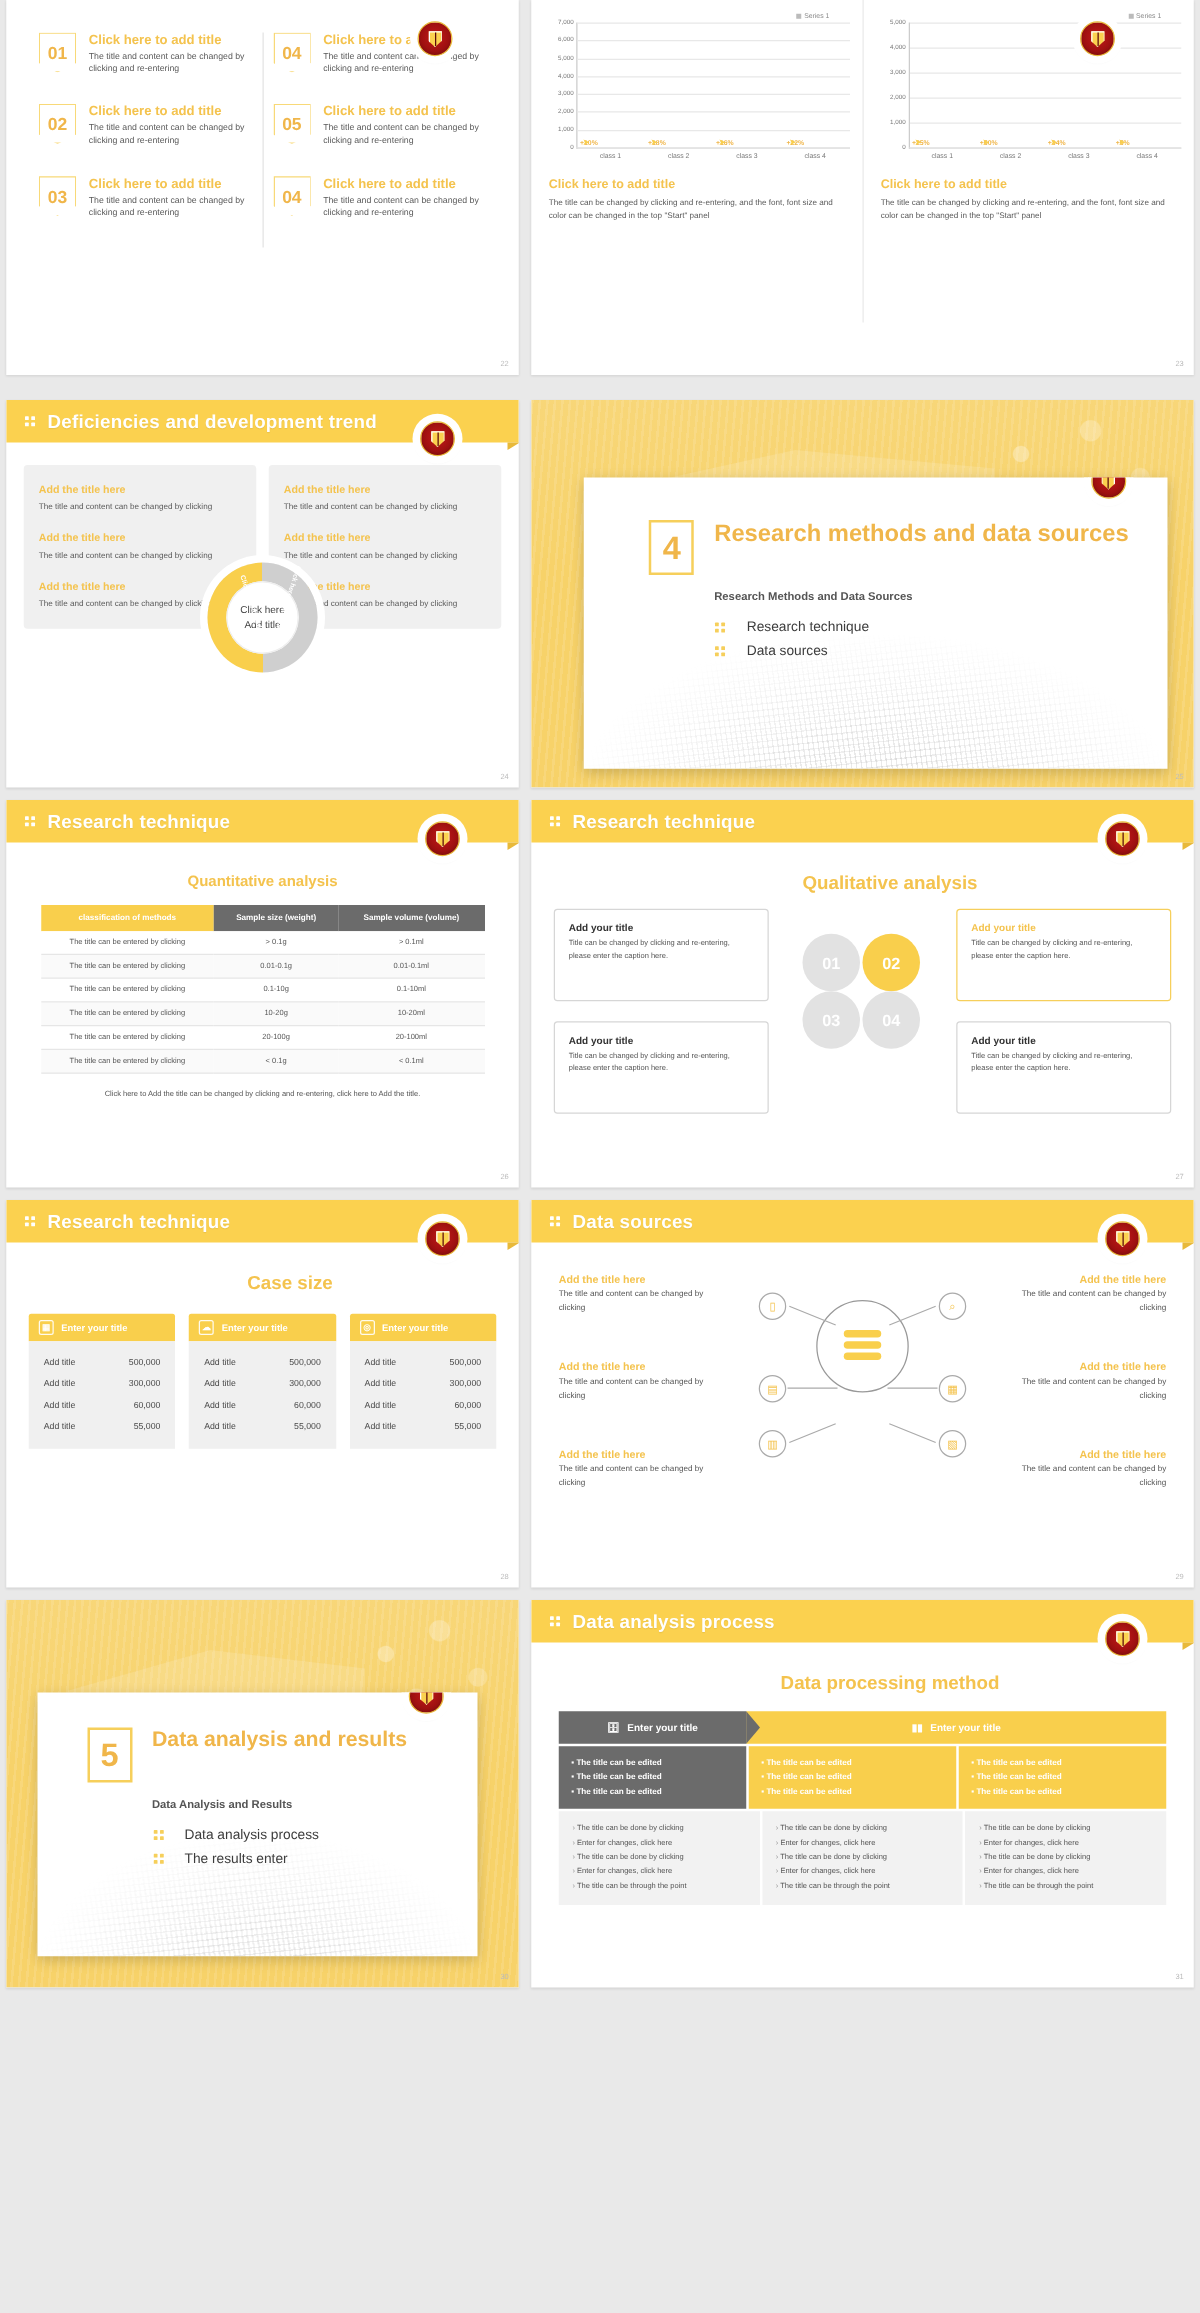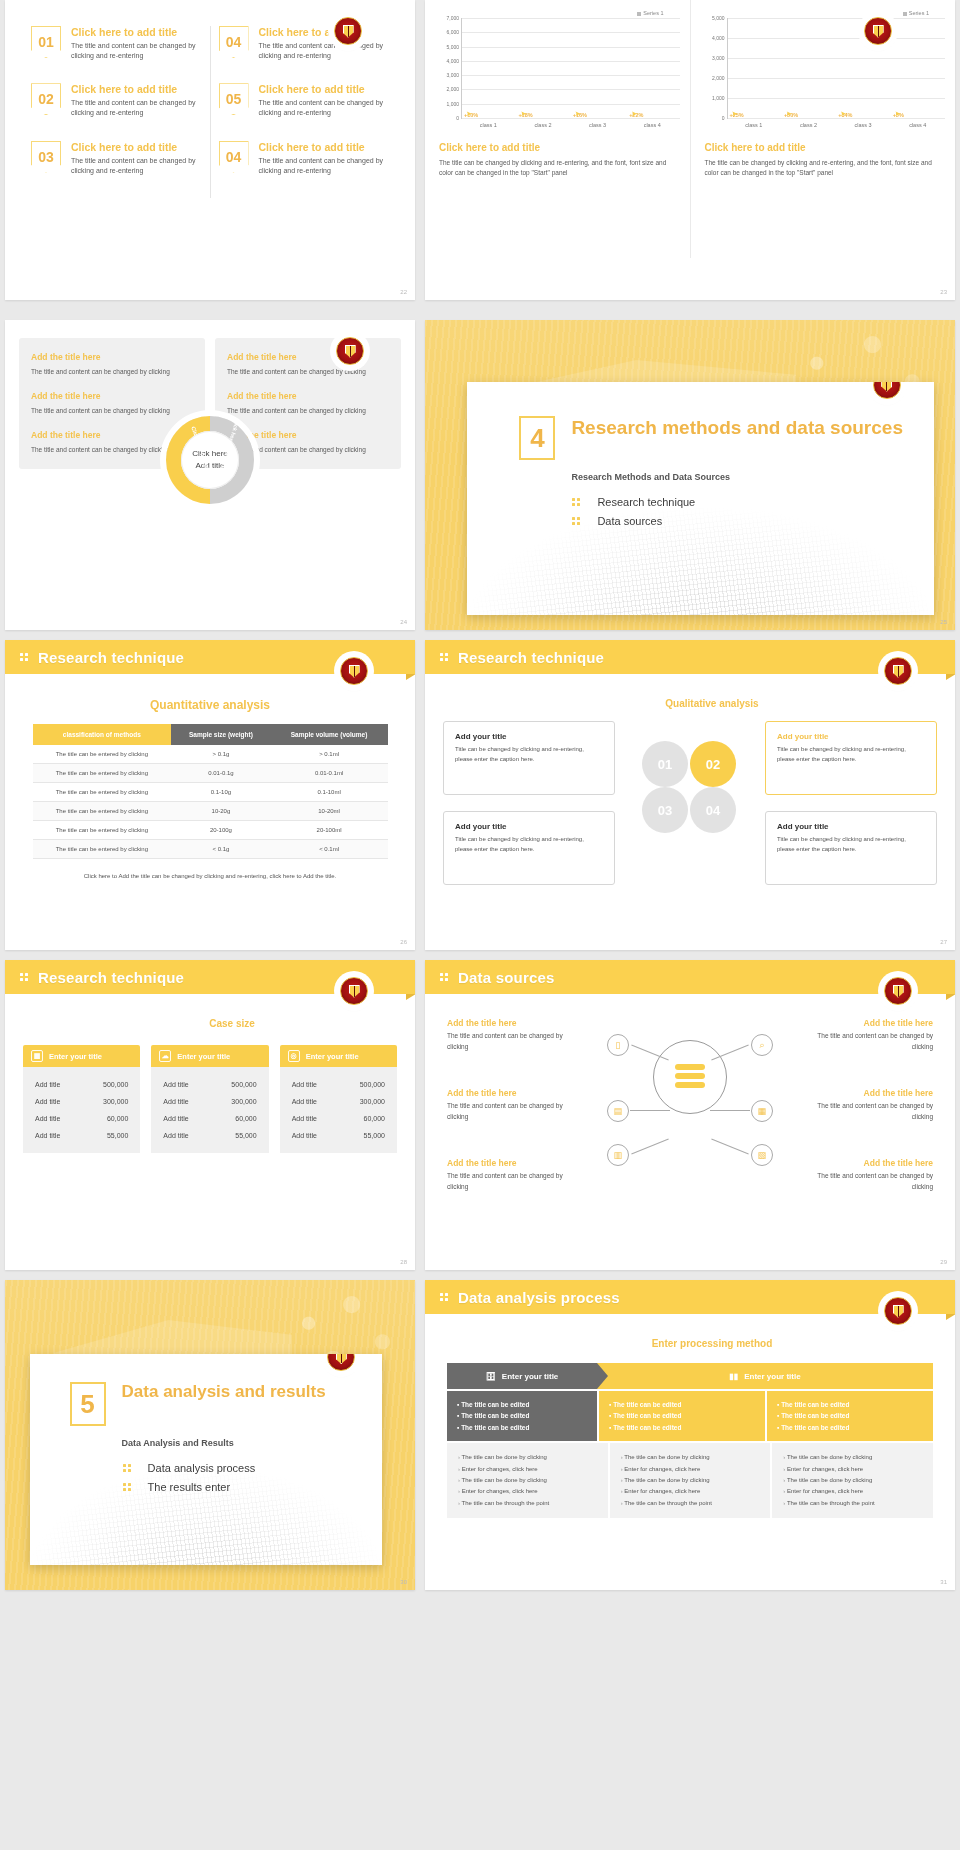--- a/index.html
+++ b/index.html
@@ -176,21 +176,21 @@
     width:36px;height:44px;border:2px solid #F6CF5B;color:#F0B64A;
     font-size:26px;font-weight:bold;display:flex;align-items:center;justify-content:center;
   }
   .sectttl{ font-size:19px;font-weight:bold;color:#F0B64A;line-height:1.22;}
   .sectsub{ font-size:9px;font-weight:bold;color:#555;margin:12px 0 14px 52px; position:relative;z-index:2;}
   .sectli{ font-size:11px;color:#3c3c3c;margin:0 0 7px 52px; display:flex;align-items:center;gap:7px;position:relative;z-index:2;}
   .sectli .dots i{background:#F6CF5B;}
 
   
   .ctr-ttl{ text-align:center; font-size:12px; font-weight:bold; color:#F4C34E; margin:24px 0 12px; }
-  .ctr-ttl.sm{ font-size:10px;margin-left:44px; }
+  .ctr-ttl.sm{ font-size:15px;margin-left:44px; }
   table.q{ width:355px; margin:0 auto; border-collapse:collapse; }
   table.q th{
     font-size:6.5px; color:#fff; padding:7px 4px; font-weight:bold;
   }
   table.q th.y{ background:#F9CF4C; }
   table.q th.g{ background:#6b6b6b; }
   table.q td{
     font-size:6px;color:#555;text-align:center;padding:6px 4px;
     border-bottom:1px solid #e6e6e6; background:#fff;
   }
@@ -461,20 +461,24 @@
         <div class="chtxt">
           <h4>Click here to add title</h4>
           <p>The title can be changed by clicking and re-entering, and the font, font size and color can be changed in the top "Start" panel</p>
         </div>
       </div>
     </div>
     <div class="pg">23</div>
   </div>
 
   <div class="slide">
+    <div class="hdr">
+      <span class="dots"><i></i><i></i><br><i></i><i></i></span>
+      <span class="hdr-title">Deficiencies and development trend</span>
+    </div>
     <div class="seal" style="right:48px;top:14px">
         <div class="ring">
           <div class="shield"></div>
         </div>
       </div>
     <div class="cycwrap">
       <div class="cycside">
         <div class="cyct">Add the title here</div>
         <div class="cycb">The title and content can be changed by clicking</div>
         <div class="cyct">Add the title here</div>
@@ -802,21 +806,21 @@
   <div class="slide">
     <div class="hdr">
       <span class="dots"><i></i><i></i><br><i></i><i></i></span>
       <span class="hdr-title">Data analysis process</span>
     </div>
     <div class="seal" style="right:40px;top:14px">
         <div class="ring">
           <div class="shield"></div>
         </div>
       </div>
-    <div class="ctr-ttl sm">Enter processing method</div>
+    <div class="ctr-ttl sm">Data processing method</div>
     <div class="proc">
       <div class="prochd">
         <div class="c1">
             <span>🗄</span>
             <span>Enter your title</span>
           </div>
         <div class="c2">
             <span>▮▮</span>
             <span>Enter your title</span>
           </div>

